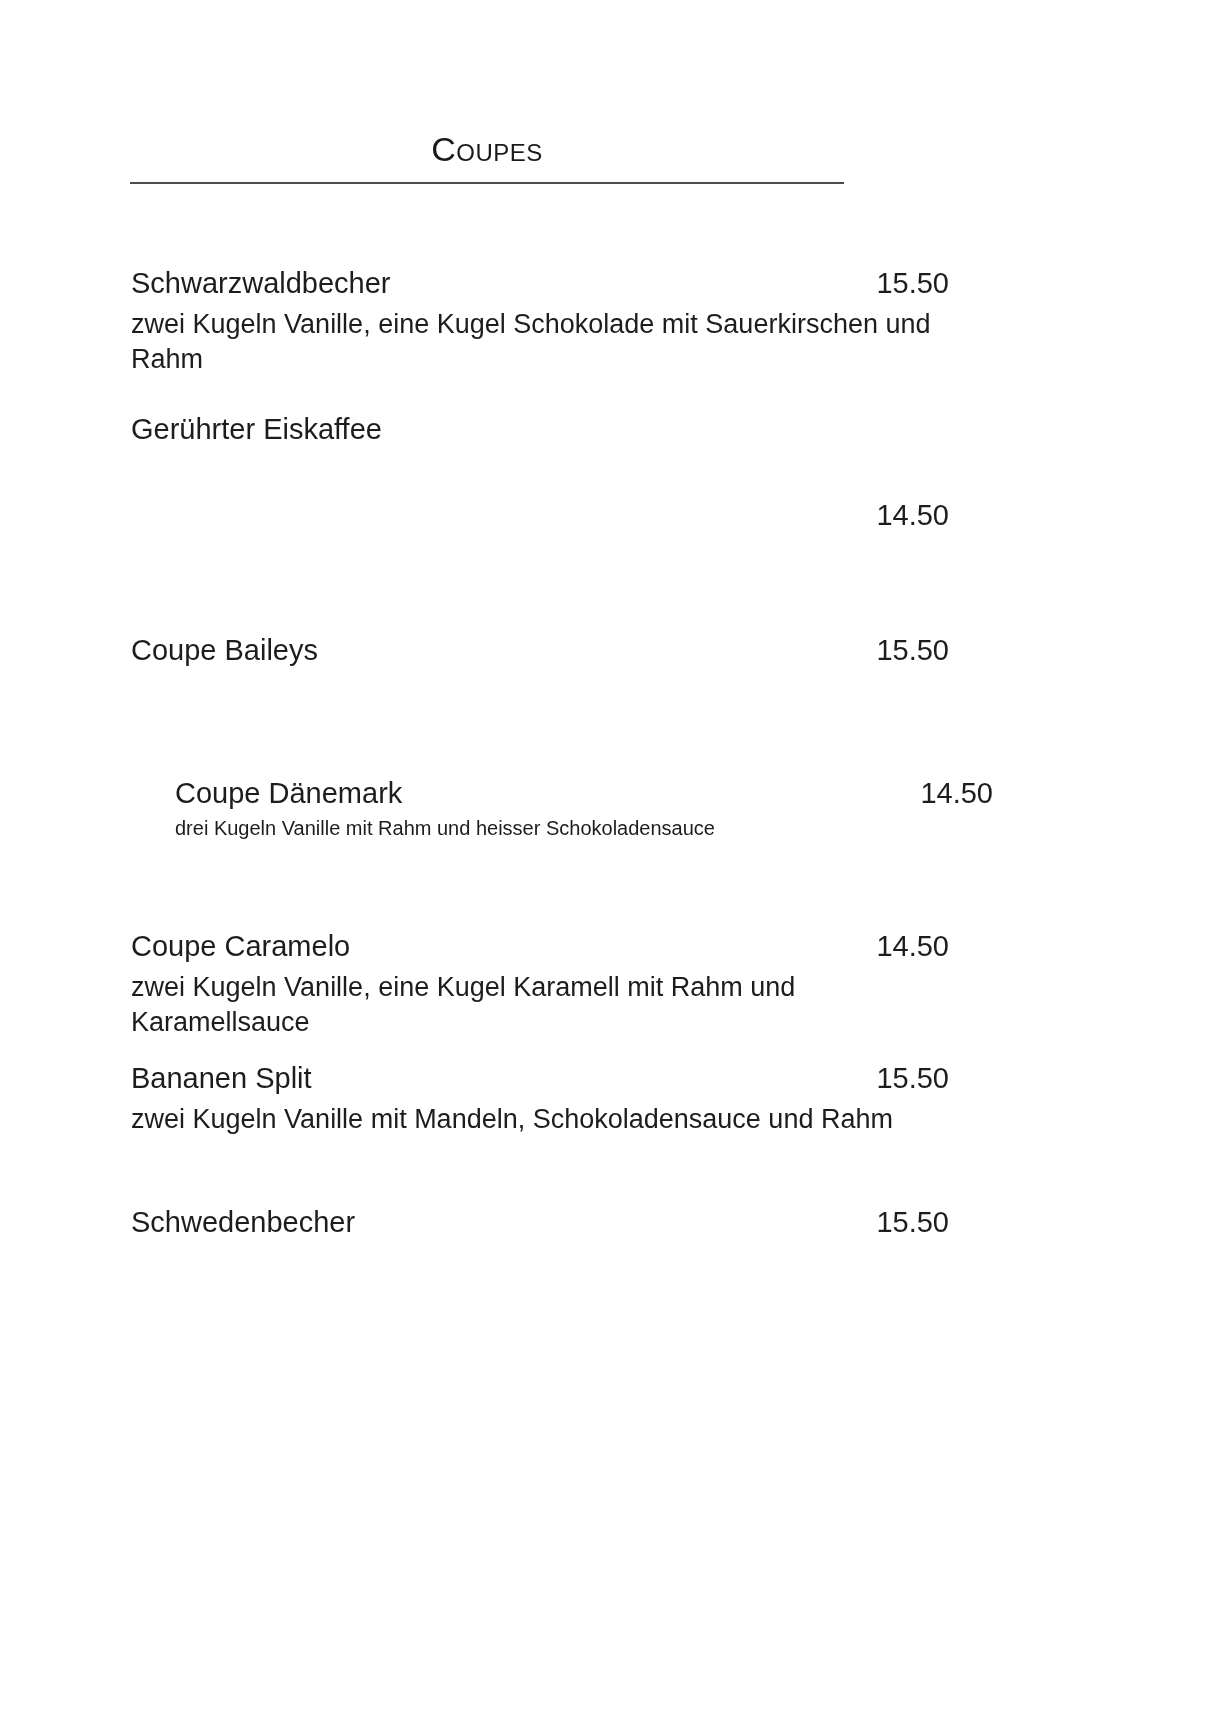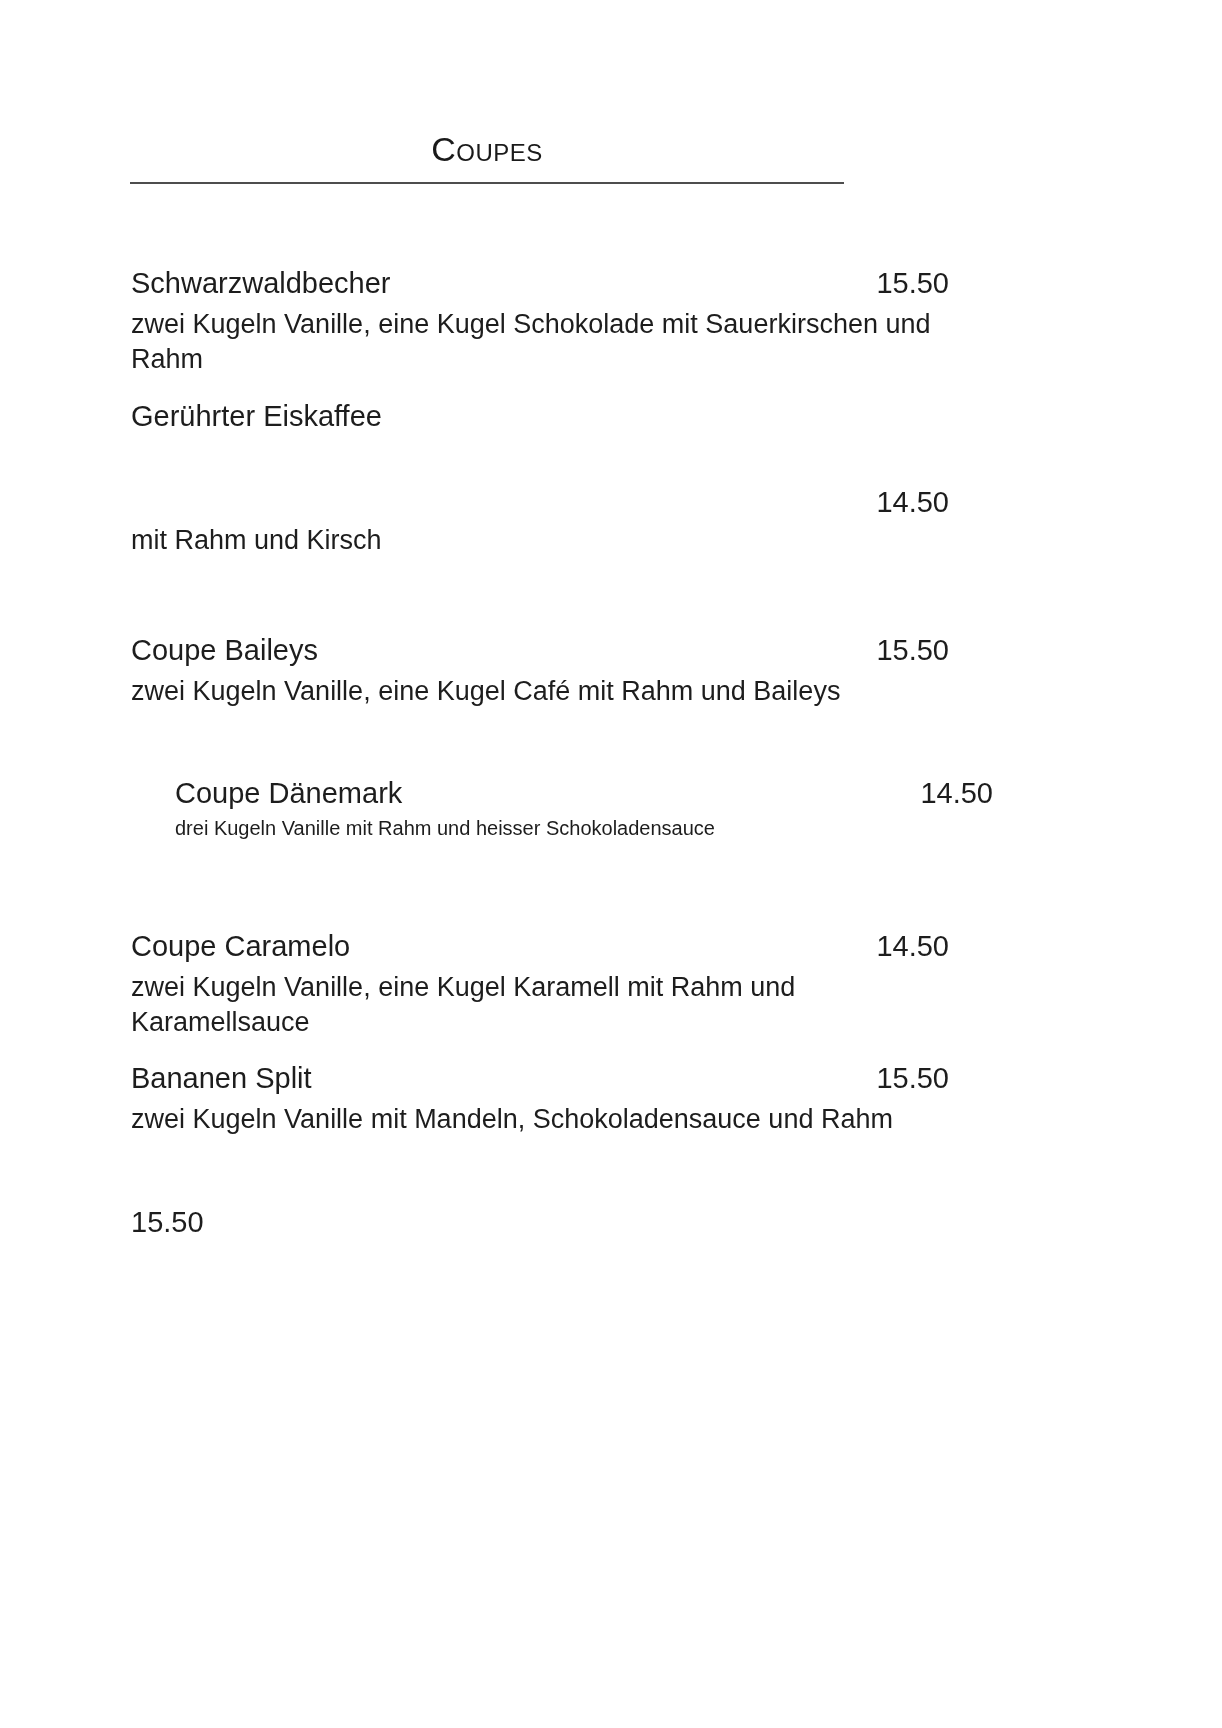--- a/index.html
+++ b/index.html
@@ -60,21 +60,21 @@
   }
   .price-row {
     font-size: 29px;
     line-height: 1.3;
     text-align: right;
     margin-top: 48px;
   }
   .desc.after-price { margin-top: 2px; }
 
   .item-1 { top: 265px; }
-  .item-2 { top: 398px; }
+  .item-2 { top: 411px; }
   .item-3 { top: 632px; }
   .item-4 { top: 775px; margin-left: 44px; }
   .item-5 { top: 922px; margin-top: 6px; }
   .item-6 { top: 1060px; }
   .item-7 { top: 1204px; }
 </style>
 </head>
 <body>
 
 <div class="page">
@@ -91,29 +91,27 @@
     <div class="desc">zwei Kugeln Vanille, eine Kugel Schokolade mit Sauerkirschen und Rahm</div>
   </div>
 
   <div class="item item-2">
     <div class="row">
       <span class="name">Gerührter Eiskaffee</span>
     </div>
     <div class="price-row">
       <span class="price">14.50</span>
     </div>
-    <div class="desc after-price">mit Rahm und Kirsch</div>
   </div>
 
   <div class="item item-3">
     <div class="row">
       <span class="name">Coupe Baileys</span>
       <span class="price">15.50</span>
     </div>
-    <div class="desc">zwei Kugeln Vanille, eine Kugel Café mit Rahm und Baileys</div>
   </div>
 
   <div class="item item-4">
     <div class="row">
       <span class="name">Coupe Dänemark</span>
       <span class="price">14.50</span>
     </div>
     <div class="desc large">drei Kugeln Vanille mit Rahm und heisser Schokoladensauce</div>
   </div>
 
@@ -128,17 +126,18 @@
   <div class="item item-6">
     <div class="row">
       <span class="name">Bananen Split</span>
       <span class="price">15.50</span>
     </div>
     <div class="desc">zwei Kugeln Vanille mit Mandeln, Schokoladensauce und Rahm</div>
   </div>
 
   <div class="item item-7">
     <div class="row">
+      <span class="name">Schwedenbecher</span>
       <span class="price">15.50</span>
     </div>
   </div>
 
 </div>
 
 </body></html>

